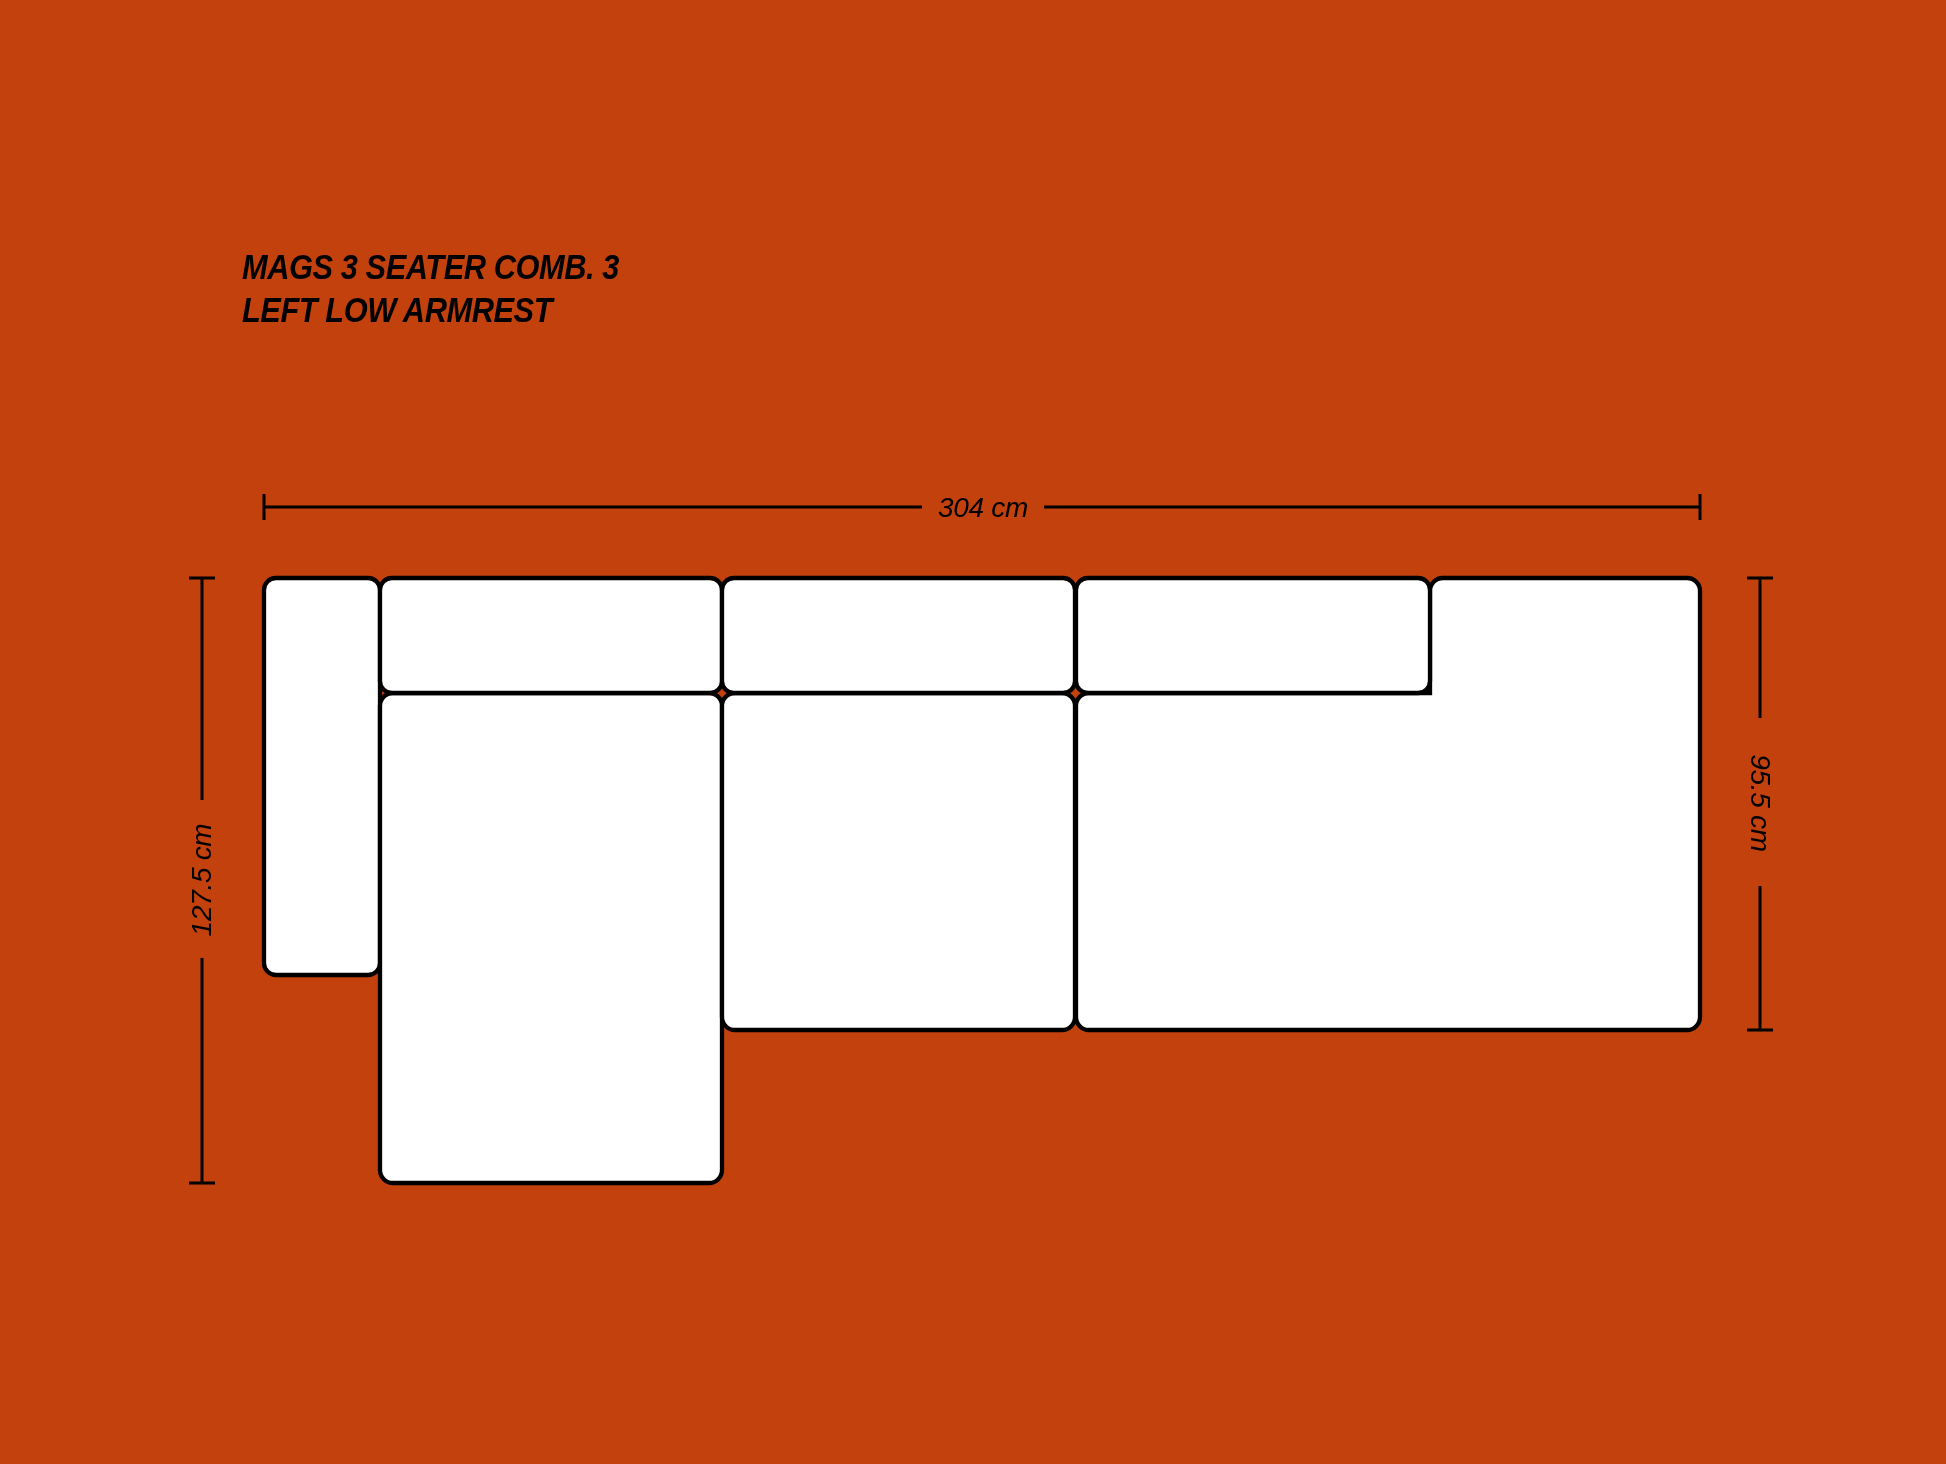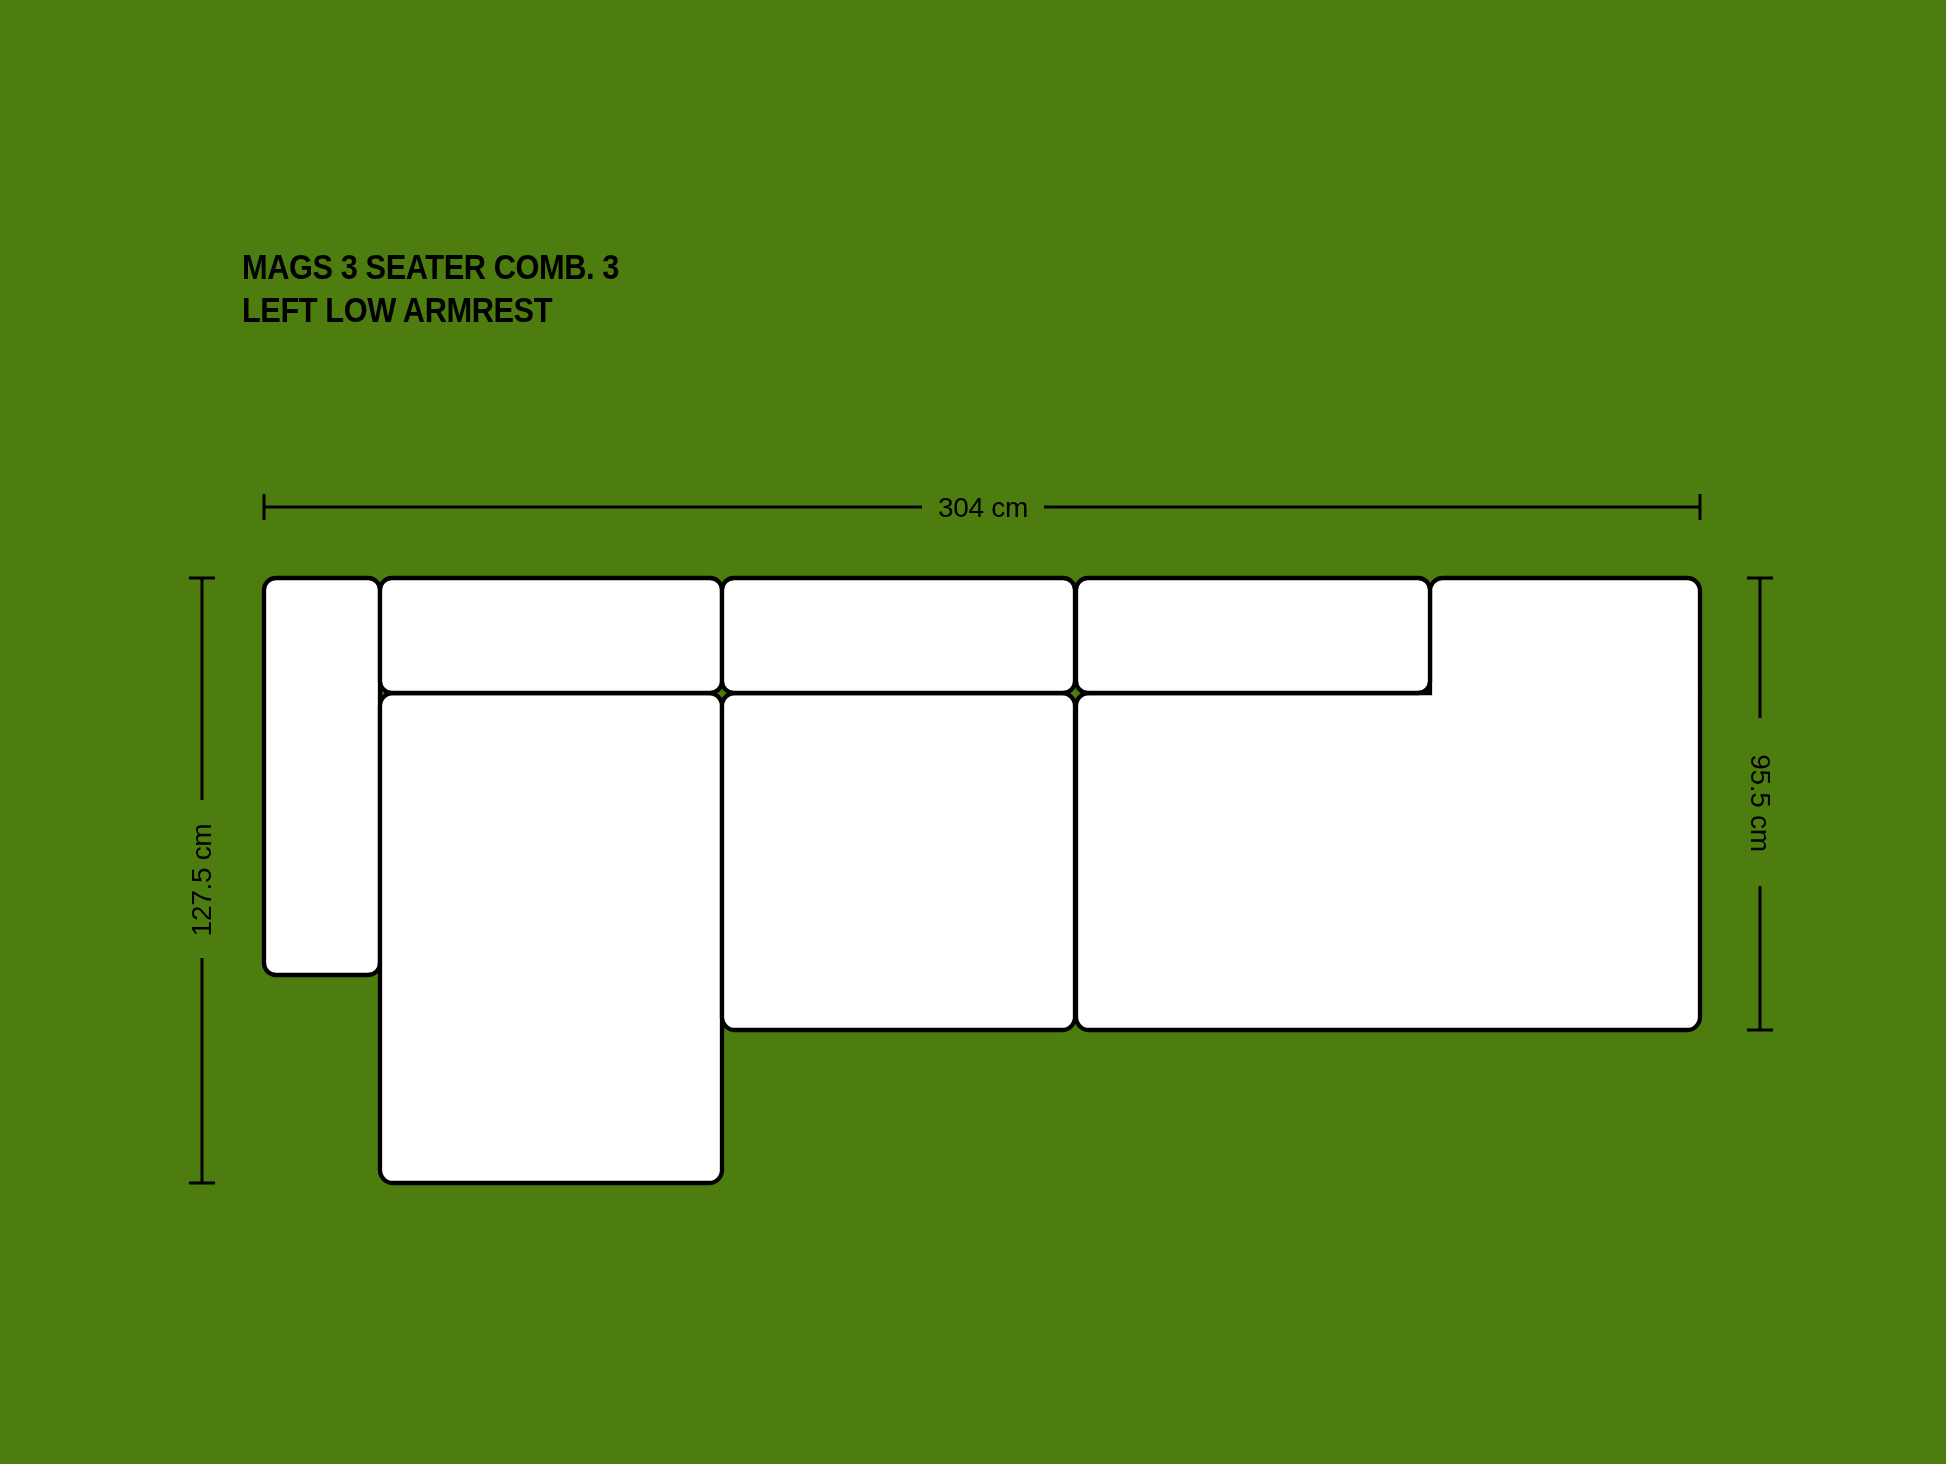--- a/index.html
+++ b/index.html
@@ -4,23 +4,24 @@
 <style>
   html, body {
     margin: 0;
     padding: 0;
     background: #ffffff;
   }
   .canvas {
     position: relative;
     width: 1946px;
     height: 1464px;
-    background: #4d7c0f;
+    background: #c2410c;
     overflow: hidden;
     font-family: "Liberation Sans", sans-serif;
+    font-style: italic;
   }
   .title-block {
     position: absolute;
     left: 242px;
     top: 245px;
     color: #000000;
     font-weight: bold;
     font-size: 35px;
     line-height: 43px;
     letter-spacing: -0.5px;

